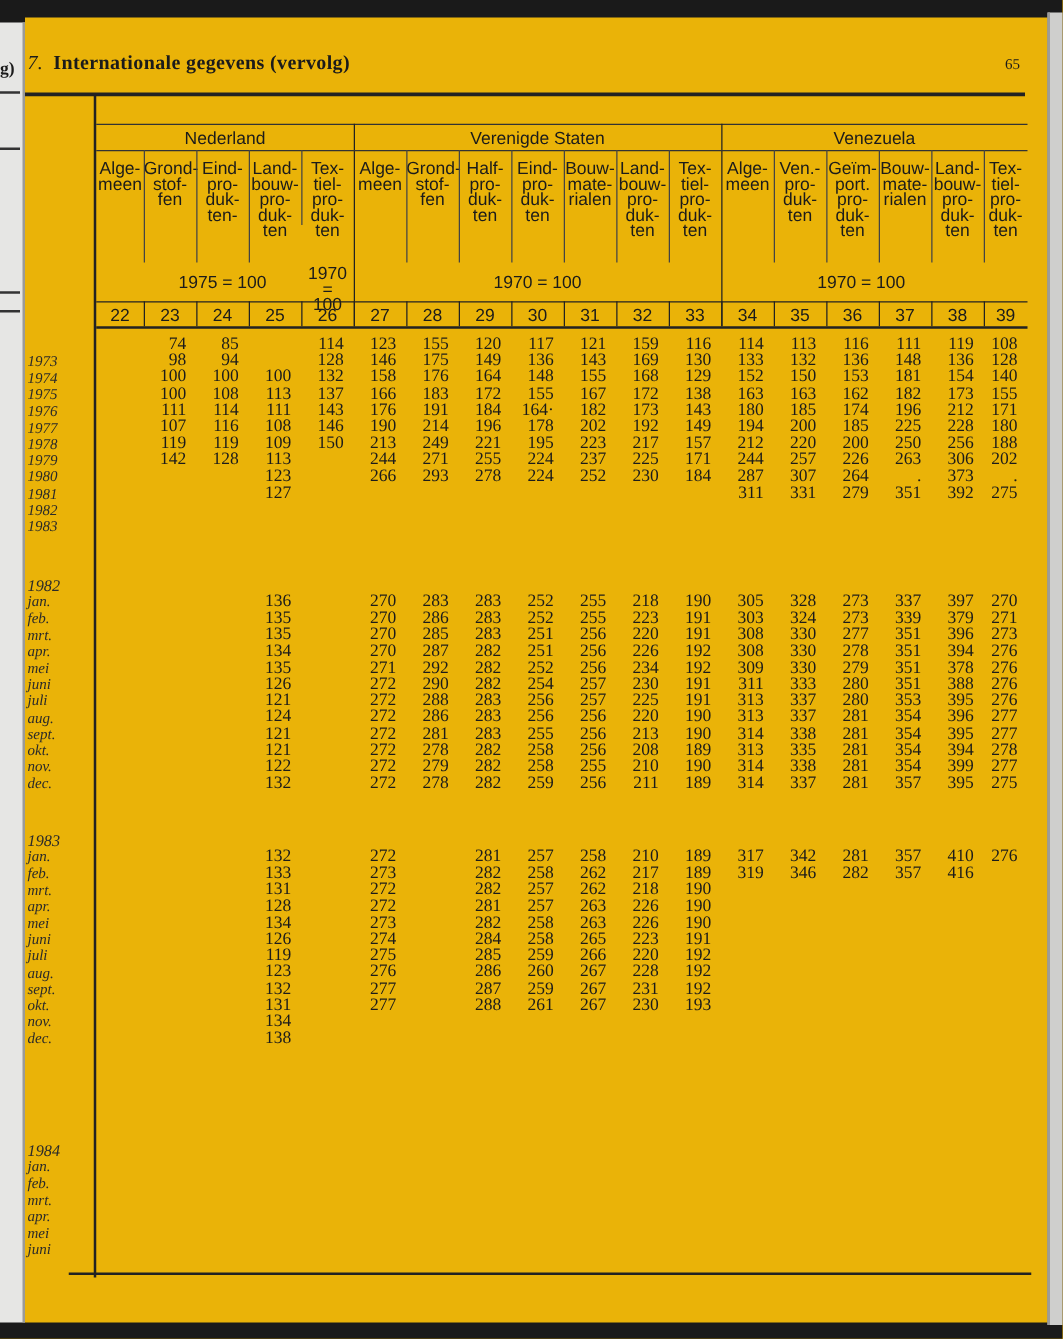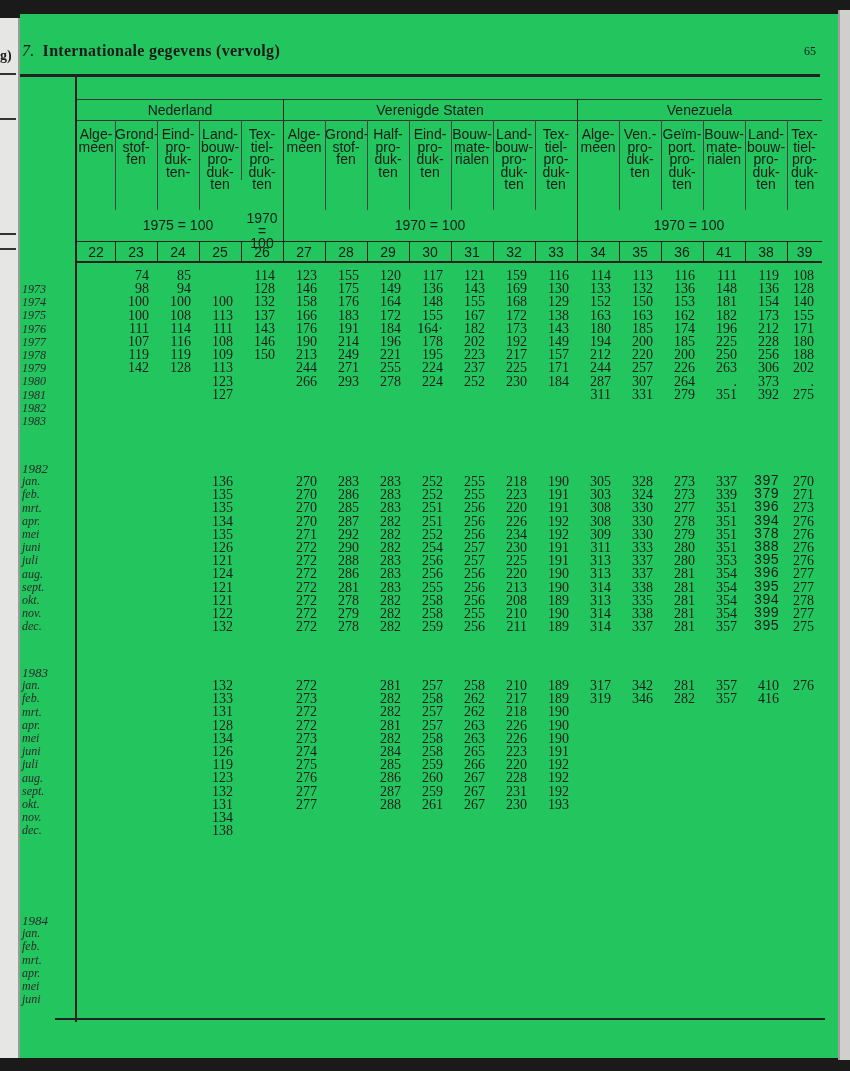--- a/index.html
+++ b/index.html
@@ -1,20 +1,20 @@
 <!DOCTYPE html>
 <html><head>
 <meta charset="utf-8">
 <style>
   html,body{margin:0;padding:0;}
   body{width:850px;height:1071px;background:#1a1a1a;position:relative;overflow:hidden;font-family:"Liberation Serif",serif;color:#1b1b1b;}
   .leftpage{position:absolute;left:0;top:18px;width:18px;height:1040px;background:#e6e6e4;border-right:2px solid #9a9a98;}
   .leftpage .frag{position:absolute;left:0;font-size:14px;font-weight:bold;}
   .leftpage .ln{position:absolute;left:0;width:16px;height:2px;background:#333;}
-  .page{position:absolute;left:20px;top:14px;width:818px;height:1044px;background:#22c55e;}
+  .page{position:absolute;left:20px;top:14px;width:818px;height:1044px;background:#eab308;}
   .rightedge{position:absolute;left:838px;top:10px;width:12px;height:1050px;background:#cfcfcd;border-left:2px solid #9c9c9a;}
   .title{position:absolute;left:2px;top:28px;font-size:16px;font-weight:bold;letter-spacing:0.3px;}
   .title .num{font-style:italic;font-weight:normal;margin-right:8px;}
   .pagenum{position:absolute;right:22px;top:30px;font-size:12px;font-weight:normal;}
   .topline{position:absolute;left:0;top:60px;width:800px;height:3px;background:#222;}
   .table-frame{position:absolute;left:55px;top:62px;width:745px;height:946px;border-left:2px solid #222;}
   .hdr{position:absolute;font-family:"Liberation Sans",sans-serif;font-size:14px;text-align:center;line-height:12.5px;}
   .hline{position:absolute;height:1px;background:#333;}
   .vline{position:absolute;width:1px;background:#444;}
   .hdrline2{position:absolute;left:0;width:745px;height:2px;background:#222;}
@@ -170,21 +170,21 @@
         <div class="hdr" style="left:416px;width:42px;top:170px;">32</div>
         <div class="vline" style="left:416px;top:165px;height:20px;background:#222;"></div>
         <div class="hdr" style="left:458px;width:42px;top:170px;">33</div>
         <div class="vline" style="left:458px;top:165px;height:20px;background:#222;"></div>
         <div class="hdr" style="left:500px;width:42px;top:170px;">34</div>
         <div class="vline" style="left:500px;top:165px;height:20px;background:#222;"></div>
         <div class="hdr" style="left:542px;width:42px;top:170px;">35</div>
         <div class="vline" style="left:542px;top:165px;height:20px;background:#222;"></div>
         <div class="hdr" style="left:584px;width:42px;top:170px;">36</div>
         <div class="vline" style="left:584px;top:165px;height:20px;background:#222;"></div>
-        <div class="hdr" style="left:626px;width:42px;top:170px;">41</div>
+        <div class="hdr" style="left:626px;width:42px;top:170px;">37</div>
         <div class="vline" style="left:626px;top:165px;height:20px;background:#222;"></div>
         <div class="hdr" style="left:668px;width:42px;top:170px;">38</div>
         <div class="vline" style="left:668px;top:165px;height:20px;background:#222;"></div>
         <div class="hdr" style="left:710px;width:35px;top:170px;">39</div>
         <div class="vline" style="left:710px;top:165px;height:20px;background:#222;"></div>
       </div>
     <div class="hdrline2" style="top:185px;"></div>
   </div>
 
   <div class="rowlabels" id="lbl-years" style="top:269px;">
@@ -636,21 +636,21 @@
         <div>351</div>
         <div>351</div>
         <div>351</div>
         <div>353</div>
         <div>354</div>
         <div>354</div>
         <div>354</div>
         <div>354</div>
         <div>357</div>
       </div>
-      <div class="col" style="left:723px;width:36px;top:461px;font-family:Liberation Mono, monospace;">
+      <div class="col" style="left:723px;width:36px;top:461px;">
         <div>397</div>
         <div>379</div>
         <div>396</div>
         <div>394</div>
         <div>378</div>
         <div>388</div>
         <div>395</div>
         <div>396</div>
         <div>395</div>
         <div>394</div>

